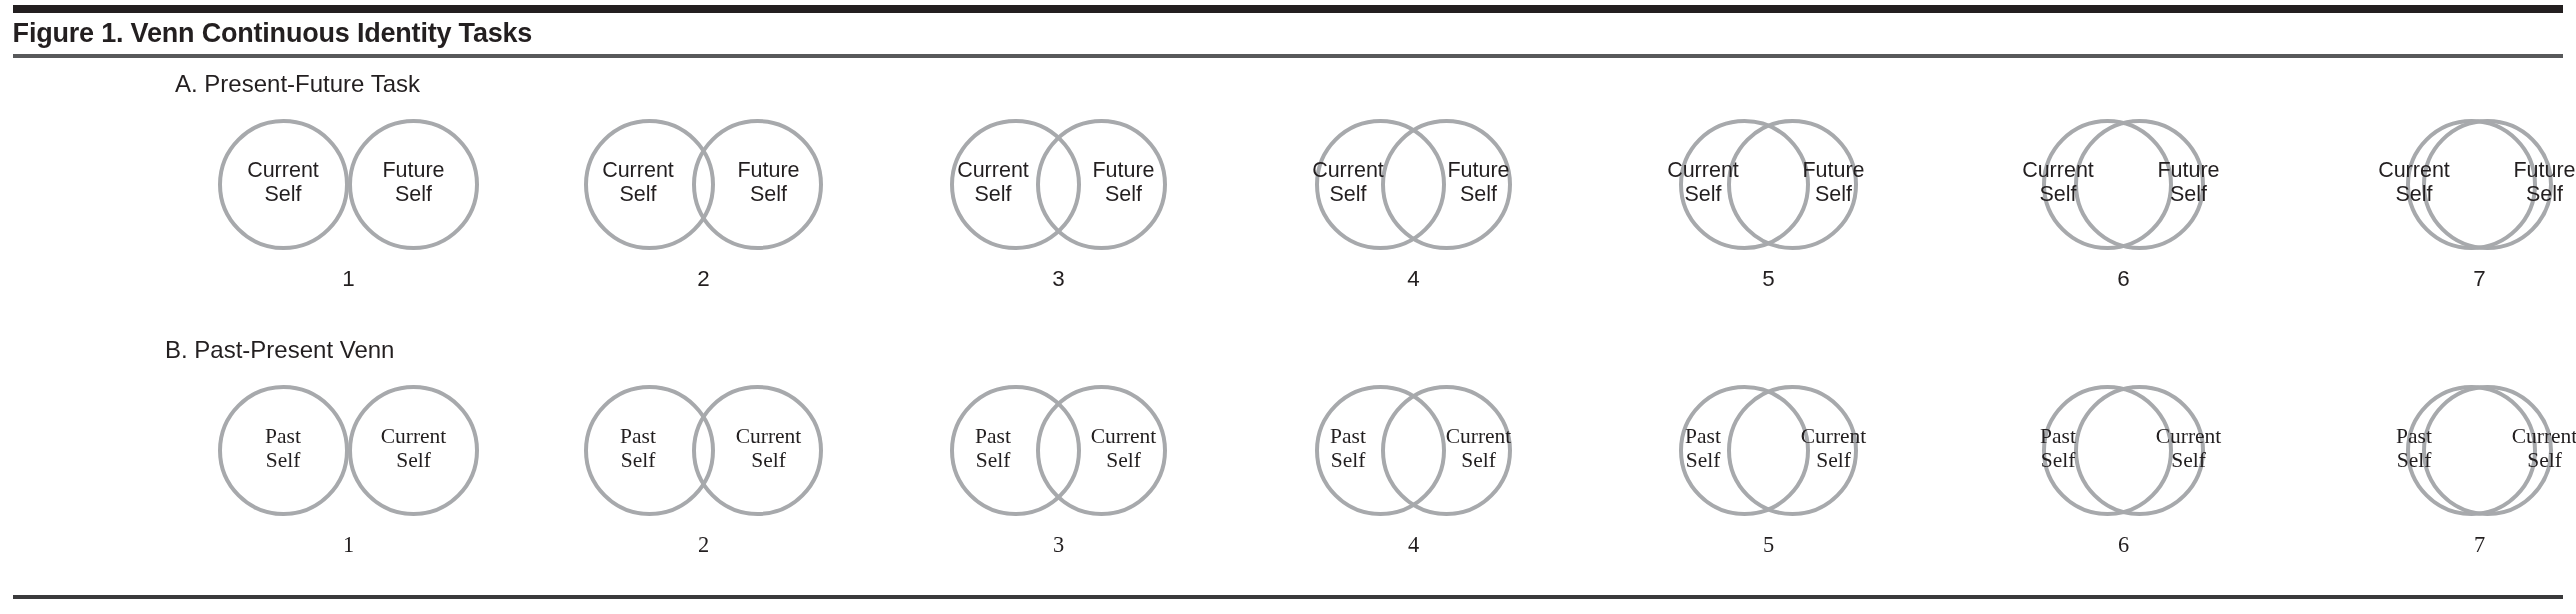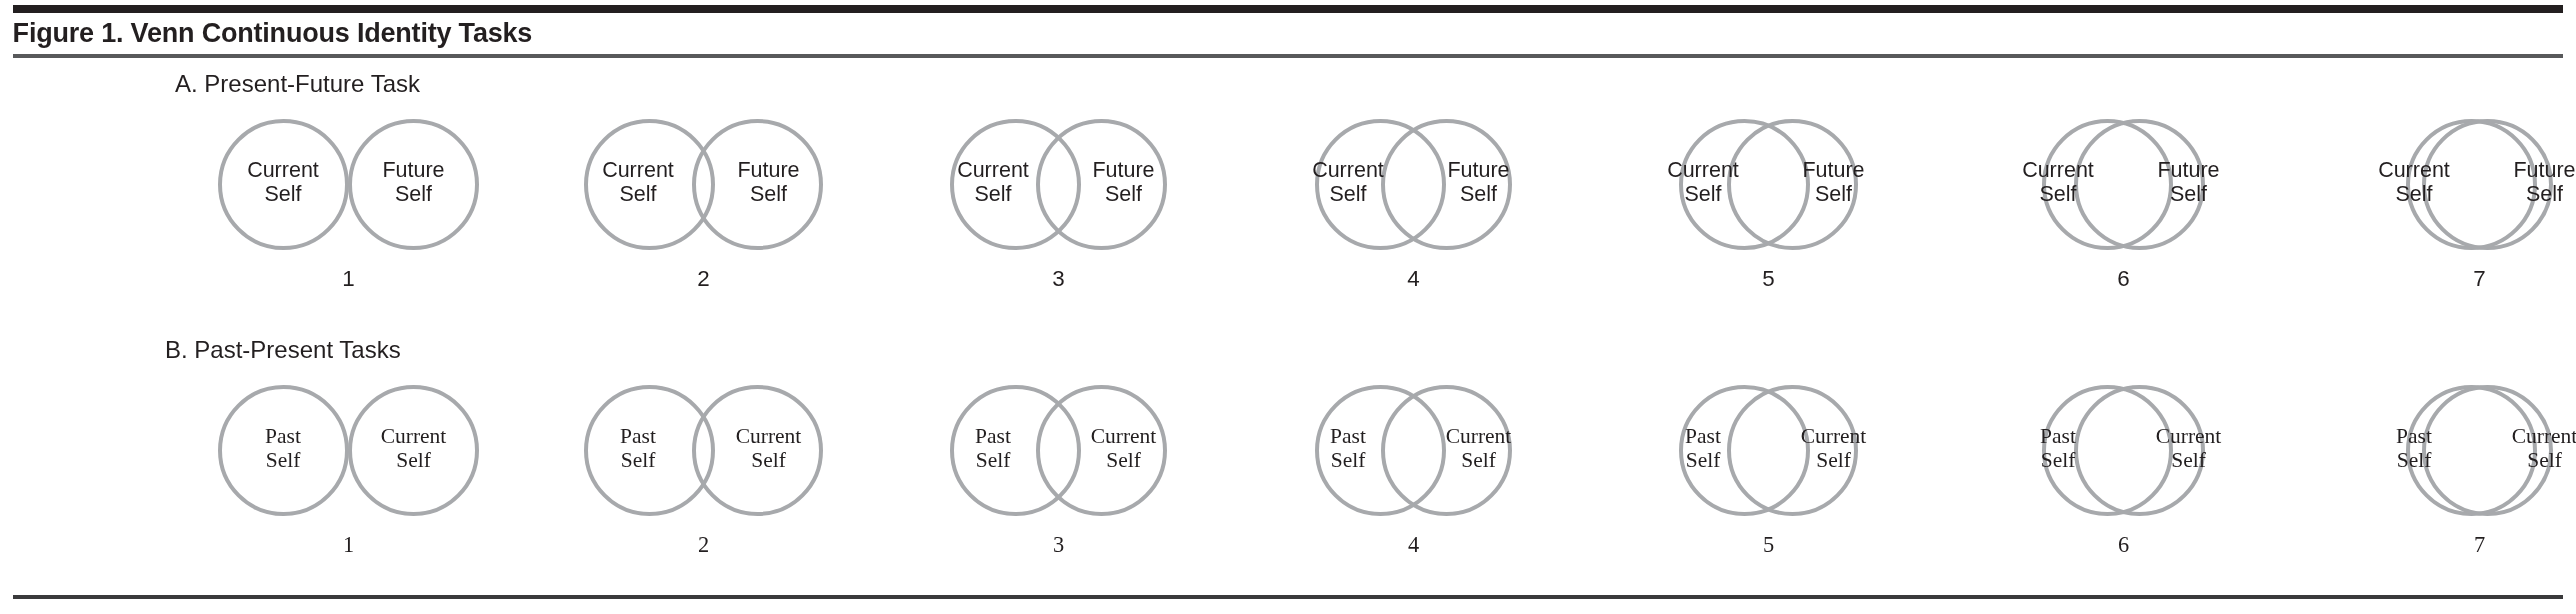--- a/index.html
+++ b/index.html
@@ -193,21 +193,21 @@
         <div class="venn-stage">
           <div class="venn-circle" style="left: 88px;"></div>
           <div class="venn-circle" style="left: 104px;"></div>
           <div class="venn-label" style="left: 30.5px;"><span>Current</span><br><span>Self</span></div>
           <div class="venn-label" style="left: 161px;"><span>Future</span><br><span>Self</span></div>
         </div>
         <div class="venn-number">7</div>
       </div>
     </div>
 
-  <div class="panel-heading b">B. Past-Present Tasks</div>
+  <div class="panel-heading b">B. Past-Present Venn</div>
 
   <div class="venn-row row-b">
       <div class="venn-set" style="left: 187px;">
         <div class="venn-stage">
           <div class="venn-circle" style="left: 30.5px;"></div>
           <div class="venn-circle" style="left: 161px;"></div>
           <div class="venn-label" style="left: 30.5px;"><span>Past</span><br><span>Self</span></div>
           <div class="venn-label" style="left: 161px;"><span>Current</span><br><span>Self</span></div>
         </div>
         <div class="venn-number">1</div>

